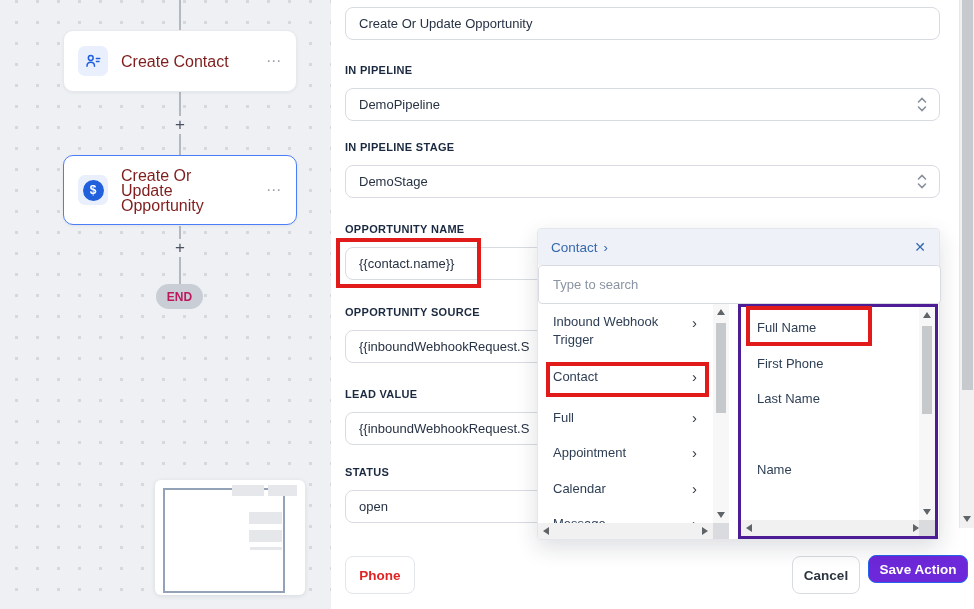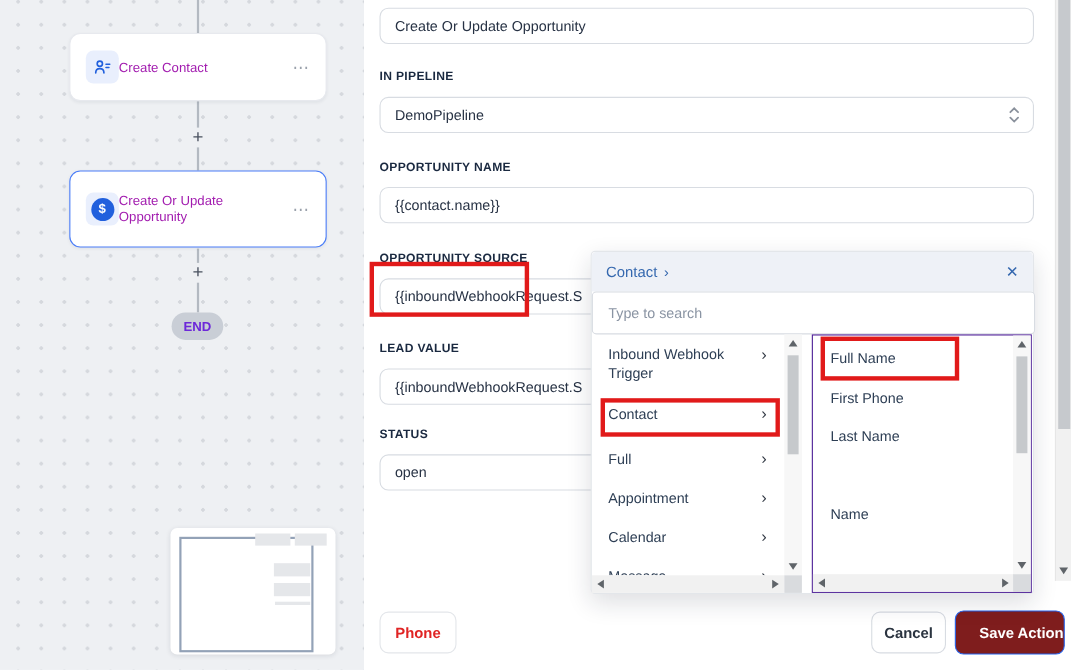--- a/index.html
+++ b/index.html
@@ -15,26 +15,26 @@
   .connector { position:absolute; left:179px; width:2px; background:#b3b9c1; }
   .plus-btn { position:absolute; left:171px; width:18px; height:18px; line-height:17px;
               text-align:center; color:#4a5260; font-size:17px; font-weight:500;
               background:#eef0f3; cursor:pointer; }
   .node-card { position:absolute; left:63px; width:234px; background:#fff; border-radius:10px;
                border:1px solid #e7e9ee; box-shadow:0 1px 3px rgba(20,30,50,.06);
                display:flex; align-items:center; padding:0 14px; cursor:pointer; }
   .node-card.selected { border:1.5px solid #4a7df8; }
   .icon-tile { width:30px; height:30px; border-radius:7px; background:#e9effd; flex:0 0 30px;
                display:flex; align-items:center; justify-content:center; }
-  .node-label { flex:1; font-size:12px; color:#a21caf; line-height:15px; max-width:122px; }
+  .node-label { flex:1; margin-left:13px; font-size:16px; color:#7f1d1d; line-height:15px; max-width:122px; }
   .node-menu { margin-left:auto; color:#9aa1ab; font-size:15px; letter-spacing:1px; cursor:pointer; }
   .dollar-circle { width:21px; height:21px; border-radius:50%; background:#2160dd; color:#fff;
                    font-size:12px; font-weight:700; display:flex; align-items:center; justify-content:center; }
   .end-pill { position:absolute; left:156px; top:284px; width:47px; height:25px; border-radius:13px;
-              background:#c9ced6; color:#6d28d9; font-size:12px; font-weight:600;
+              background:#c9ced6; color:#be185d; font-size:12px; font-weight:600;
               display:flex; align-items:center; justify-content:center; }
   .minimap { position:absolute; left:155px; top:480px; width:150px; height:115px; background:#fff;
              border-radius:6px; box-shadow:0 1px 5px rgba(20,30,50,.10); }
   .mini-rect { position:absolute; left:8px; top:8px; width:122px; height:105px;
                border:2px solid #93a2b7; background:#fff; }
   .mini-bar { position:absolute; background:#e5e7ea; }
 
   
   .panel { position:absolute; left:331px; top:0; width:643px; height:609px; background:#fff; }
   .form { position:absolute; left:14px; top:0; width:595px; }
@@ -48,22 +48,22 @@
   .g-name  { margin-top:7px; }
   .g1 { margin-top:23px; } .g2 { margin-top:19px; } .g3 { margin-top:24px; }
   .g4 { margin-top:25px; } .g5 { margin-top:24px; } .g6 { margin-top:20px; }
 
   
   .btn { position:absolute; border-radius:8px; font-family:inherit; font-size:13.5px; cursor:pointer; }
   .btn-delete { left:345px; top:556px; width:70px; height:38px; background:#fff;
                 border:1px solid #e3e6ea; color:#e02424; font-weight:600; }
   .btn-cancel { left:792px; top:556px; width:68px; height:38px; background:#fff;
                 border:1px solid #d8dce2; color:#2b3440; font-weight:600; }
-  .btn-save   { left:868px; top:555px; width:100px; height:40px; background:#7f1d1d;
-                border:1px solid #2563eb; color:#fff; font-weight:700;text-align:right; }
+  .btn-save   { left:868px; top:555px; width:100px; height:28px; background:#6d28d9;
+                border:1px solid #2563eb; color:#fff; font-weight:700; }
 
   
   .panel-sb { position:absolute; left:959px; top:0; width:15px; height:528px; background:#f1f1f1;
               border-left:1px solid #e7e7e7; }
   .panel-sb-thumb { position:absolute; left:2px; top:0; width:11px; height:390px; background:#c6c9cd; }
 
   
   .picker { position:absolute; left:537px; top:228px; width:403px; height:312px; background:#fff;
             border:1px solid #e3e6ea; border-radius:4px; box-shadow:0 8px 22px rgba(20,30,50,.14); z-index:20; }
   .pk-header { position:absolute; left:0; top:0; right:0; height:36px; background:#eef1f7;
@@ -71,21 +71,21 @@
   .pk-crumb { color:#3568af; font-size:13.5px; cursor:pointer; }
   .pk-crumb-chev { color:#3568af; font-size:13px; margin-left:6px; }
   .pk-close { margin-left:auto; color:#3568af; font-size:14px; cursor:pointer; }
   .pk-search { position:absolute; left:0; top:36px; width:403px; height:39px; border:1px solid #d8dce2;
                border-radius:4px; background:#fff; font-family:inherit; font-size:13px; color:#273244;
                padding:0 14px; outline:none; }
   .pk-search::placeholder { color:#8a94a3; }
   .pk-body { position:absolute; left:0; top:75px; right:0; bottom:0; }
   .pk-col { position:absolute; top:0; bottom:0; }
   .pk-col-left  { left:0;  width:191px; }
-  .pk-col-right { left:200px; width:200px; border:1px solid #4c1d95; background:#fff; }
+  .pk-col-right { left:200px; width:200px; border:3px solid #4c1d95; background:#fff; }
   .pk-list { position:absolute; left:0; top:0; bottom:16px; overflow:hidden; }
   .pk-list-left  { width:175px; }
   .pk-list-right { width:183px; }
   .pk-item { position:absolute; left:0; right:0; font-size:13px; color:#2d3e54; line-height:18px;
              padding-left:15px; cursor:pointer; }
   .pk-item .chev { position:absolute; right:16px; top:0; color:#333a45; font-size:15px; }
   .pk-item-r { padding-left:16px; }
 
   
   .vsb { position:absolute; top:0; bottom:16px; right:0; width:16px; background:#f7f7f7; }
@@ -163,20 +163,32 @@
           <input class="select-box" type="text" readonly="" value="DemoPipeline" style="">
           <span class="select-chevrons">
             <svg width="10" height="17" viewBox="0 0 10 17" fill="none" stroke="#8a919c" stroke-width="1.6" stroke-linecap="round">
               <path d="M1.5 6 5 2.5 8.5 6"></path>
                 <path d="M1.5 11 5 14.5 8.5 11"></path>
             </svg>
           </span>
         </div>
       </div>
 
+      <div class="g2">
+        <label class="field-label">IN PIPELINE STAGE</label>
+        <div class="select-wrap">
+          <input class="select-box" type="text" readonly="" value="DemoStage" style="">
+          <span class="select-chevrons">
+            <svg width="10" height="17" viewBox="0 0 10 17" fill="none" stroke="#8a919c" stroke-width="1.6" stroke-linecap="round">
+              <path d="M1.5 6 5 2.5 8.5 6"></path>
+                <path d="M1.5 11 5 14.5 8.5 11"></path>
+            </svg>
+          </span>
+        </div>
+      </div>
 
       <div class="g3">
         <label class="field-label">OPPORTUNITY NAME</label>
         <input class="txt-input" type="text" value="{{contact.name}}" style="">
       </div>
 
       <div class="g4">
         <label class="field-label">OPPORTUNITY SOURCE</label>
         <input class="txt-input" type="text" value="{{inboundWebhookRequest.S" style="">
       </div>

